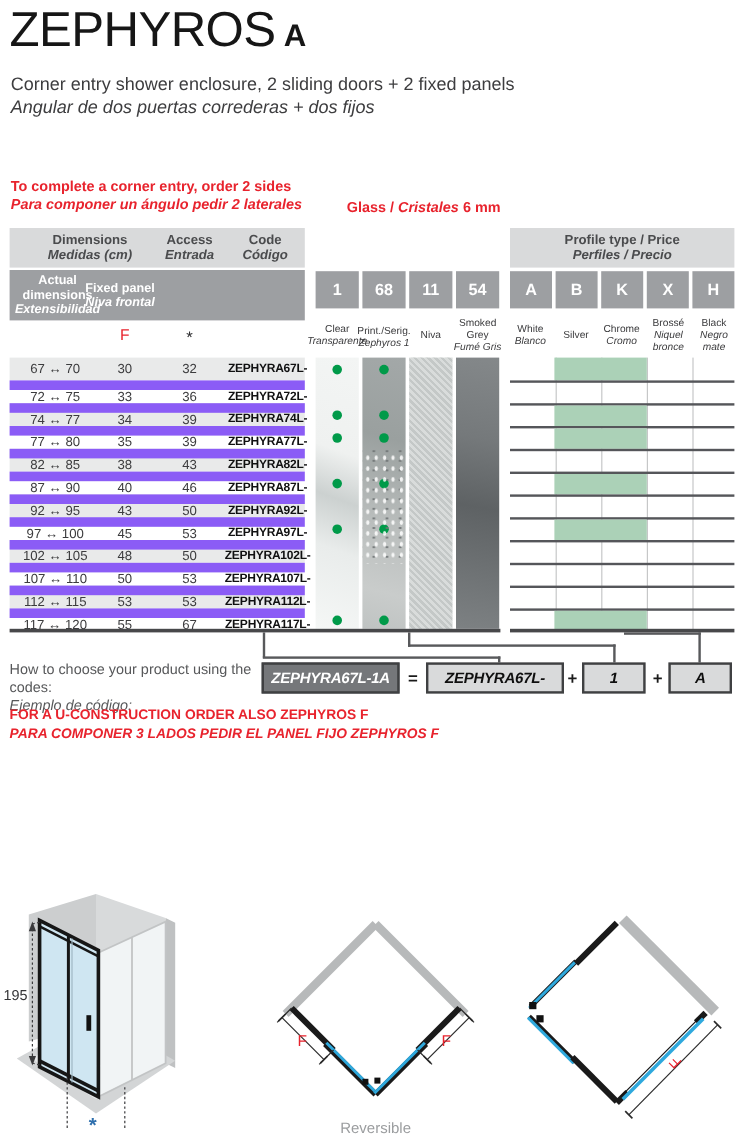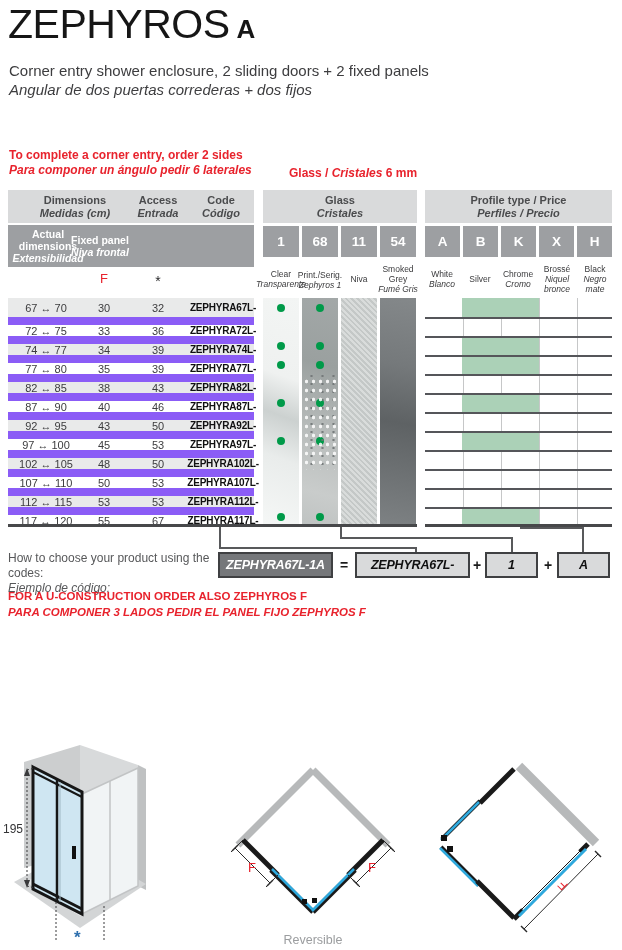--- a/index.html
+++ b/index.html
@@ -86,21 +86,21 @@
   <div class="abs title" style="left:8px;top:2px;">
     <span>ZEPHYROS</span><span class="suffix">A</span>
   </div>
   <div class="abs subtitle" style="left:9px;top:61px;">
     <div>Corner entry shower enclosure, 2 sliding doors + 2 fixed panels</div>
     <div class="i">Angular de dos puertas correderas + dos fijos</div>
   </div>
 
   <div class="abs note1 red" style="left:9px;top:148px;">
     <div class="b">To complete a corner entry, order 2 sides</div>
-    <div class="b i">Para componer un ángulo pedir 6 laterales</div>
+    <div class="b i">Para componer un ángulo pedir 2 laterales</div>
   </div>
 
   <div class="abs glassnote red b" style="left:289px;top:166px;">
     <span>Glass /</span>
     <span class="i">Cristales</span>
     <span>6 mm</span>
   </div>
 
   <div class="abs hdr-light" style="left:8px;top:190px;width:246px;height:33px;">
     <div class="abs stack h-main" style="left:0;top:0;width:134px;height:33px;">
@@ -197,24 +197,20 @@
         <div class="cell c-code">ZEPHYRA112L-</div>
       </div>
       <div class="trow">
         <div class="cell c-dim">117 ↔ 120</div>
         <div class="cell c-f">55</div>
         <div class="cell c-acc">67</div>
         <div class="cell c-code">ZEPHYRA117L-</div>
       </div>
     </div>
 
-  <div class="abs hdr-light stack h-main" style="left:263px;top:190px;width:154px;height:33px;">
-    <div class="b">Glass</div>
-    <div class="b i">Cristales</div>
-  </div>
   <div class="abs numbox" style="left:263px;top:226px;width:36px;height:31px;">1</div>
   <div class="abs numbox" style="left:302px;top:226px;width:36px;height:31px;">68</div>
   <div class="abs numbox" style="left:341px;top:226px;width:36px;height:31px;">11</div>
   <div class="abs numbox" style="left:380px;top:226px;width:36px;height:31px;">54</div>
 
   <div class="abs stack collabel" style="left:257px;top:262px;width:48px;height:34px;">
     <div>Clear</div>
     <div class="i">Transparente</div>
   </div>
   <div class="abs stack collabel" style="left:296px;top:263px;width:48px;height:34px;">

